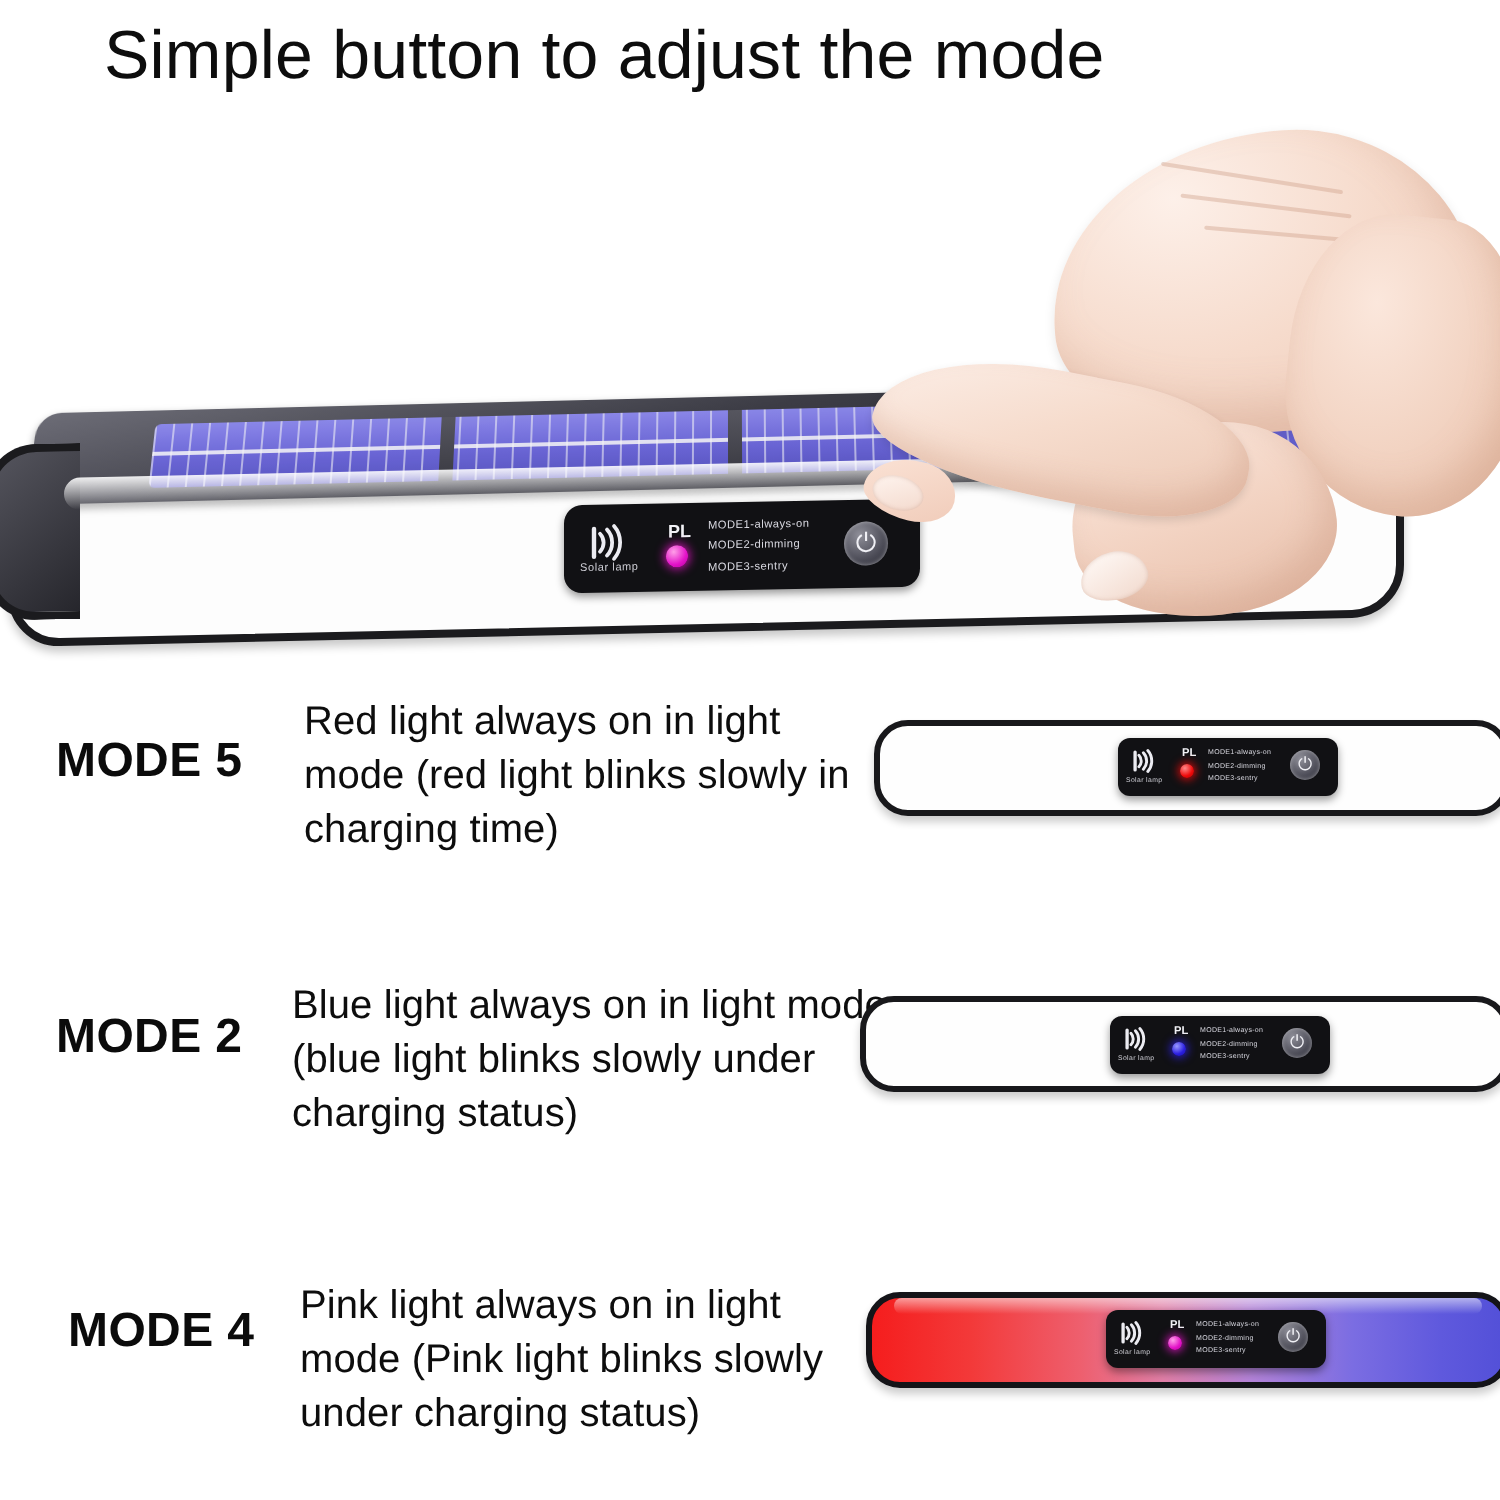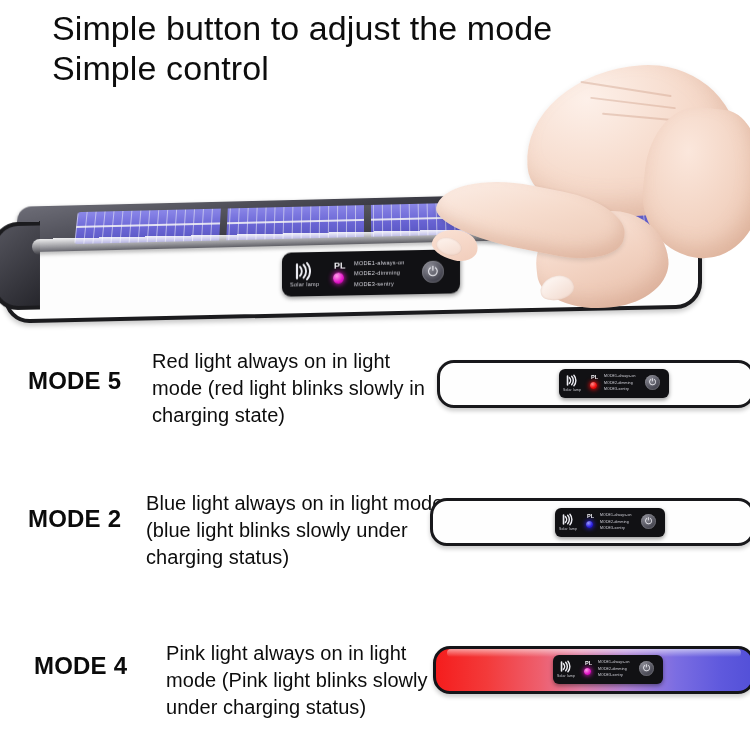--- a/index.html
+++ b/index.html
@@ -189,21 +189,20 @@
   .led-pink{background:radial-gradient(circle at 35% 30%,#ff9fe8,#e313c8 58%,#b3009c 100%);
     box-shadow:0 0 4px 1px rgba(231,19,200,.8);}
 </style>
 </head>
 <body>
 
 <div class="stage">
 
   <div class="headings">
     <div class="h-big">Simple button to adjust the mode</div>
-    <div class="h-big">Simple control</div>
   </div>
 
   <div class="hero">
     <div class="hero-body"></div>
     <div class="hero-top">
       <div class="solar"></div>
       <div class="solar-gap" style="left:204px"></div>
       <div class="solar-gap" style="left:348px"></div>
       <div class="solar-gap" style="left:492px"></div>
     </div>
@@ -241,21 +240,21 @@
     <div class="wristpad"></div>
     <div class="midfinger"></div>
     <div class="midnail"></div>
     <div class="idxfinger"></div>
     <div class="idxtip"></div>
     <div class="idxnail"></div>
   </div>
 
   <div class="mode-row" style="top:340px">
     <div class="mode-label" style="left:28px;top:27px;">MODE 5</div>
-    <div class="mode-desc" style="left:152px;top:8px;">Red light always on in light mode (red light blinks slowly in charging state)</div>
+    <div class="mode-desc" style="left:152px;top:8px;">Red light always on in light mode (red light blinks slowly in charging time)</div>
     <div class="mini" style="left:437px;top:20px;width:318px;">
       <div class="mini-body white"></div>
       <div class="mini-sheen"></div>
       <div class="panel mini-panel" style="left:122px;top:9px;">
         <span class="wave">
           <svg width="14" height="13" viewBox="0 0 22 20">
             <path d="M4 3 L4 17" stroke="#ececf2" stroke-width="2.6" stroke-linecap="round" fill="none"></path>
             <path d="M7 5.5 A6.5 6.5 0 0 1 7 14.5" stroke="#ececf2" stroke-width="2.3" fill="none" stroke-linecap="round"></path>
             <path d="M10.5 3.5 A9.5 9.5 0 0 1 10.5 16.5" stroke="#ececf2" stroke-width="2.3" fill="none" stroke-linecap="round"></path>
             <path d="M14 1.8 A12.5 12.5 0 0 1 14 18.2" stroke="#ececf2" stroke-width="2.3" fill="none" stroke-linecap="round"></path>
@@ -301,21 +300,21 @@
         </span>
         <span class="pbtn">
           <span class="pico">⏻</span>
         </span>
       </div>
     </div>
   </div>
 
   <div class="mode-row" style="top:630px">
     <div class="mode-label" style="left:34px;top:22px;">MODE 4</div>
-    <div class="mode-desc" style="left:150px;top:10px;width:290px;margin-left:16px;">Pink light always on in light mode (Pink light blinks slowly under charging status)</div>
+    <div class="mode-desc" style="left:150px;top:10px;width:290px;">Pink light always on in light mode (Pink light blinks slowly under charging status)</div>
     <div class="mini" style="left:433px;top:16px;width:322px;">
       <div class="mini-body grad"></div>
       <div class="mini-sheen"></div>
       <div class="panel mini-panel" style="left:120px;top:9px;">
         <span class="wave">
           <svg width="14" height="13" viewBox="0 0 22 20">
             <path d="M4 3 L4 17" stroke="#ececf2" stroke-width="2.6" stroke-linecap="round" fill="none"></path>
             <path d="M7 5.5 A6.5 6.5 0 0 1 7 14.5" stroke="#ececf2" stroke-width="2.3" fill="none" stroke-linecap="round"></path>
             <path d="M10.5 3.5 A9.5 9.5 0 0 1 10.5 16.5" stroke="#ececf2" stroke-width="2.3" fill="none" stroke-linecap="round"></path>
             <path d="M14 1.8 A12.5 12.5 0 0 1 14 18.2" stroke="#ececf2" stroke-width="2.3" fill="none" stroke-linecap="round"></path>

